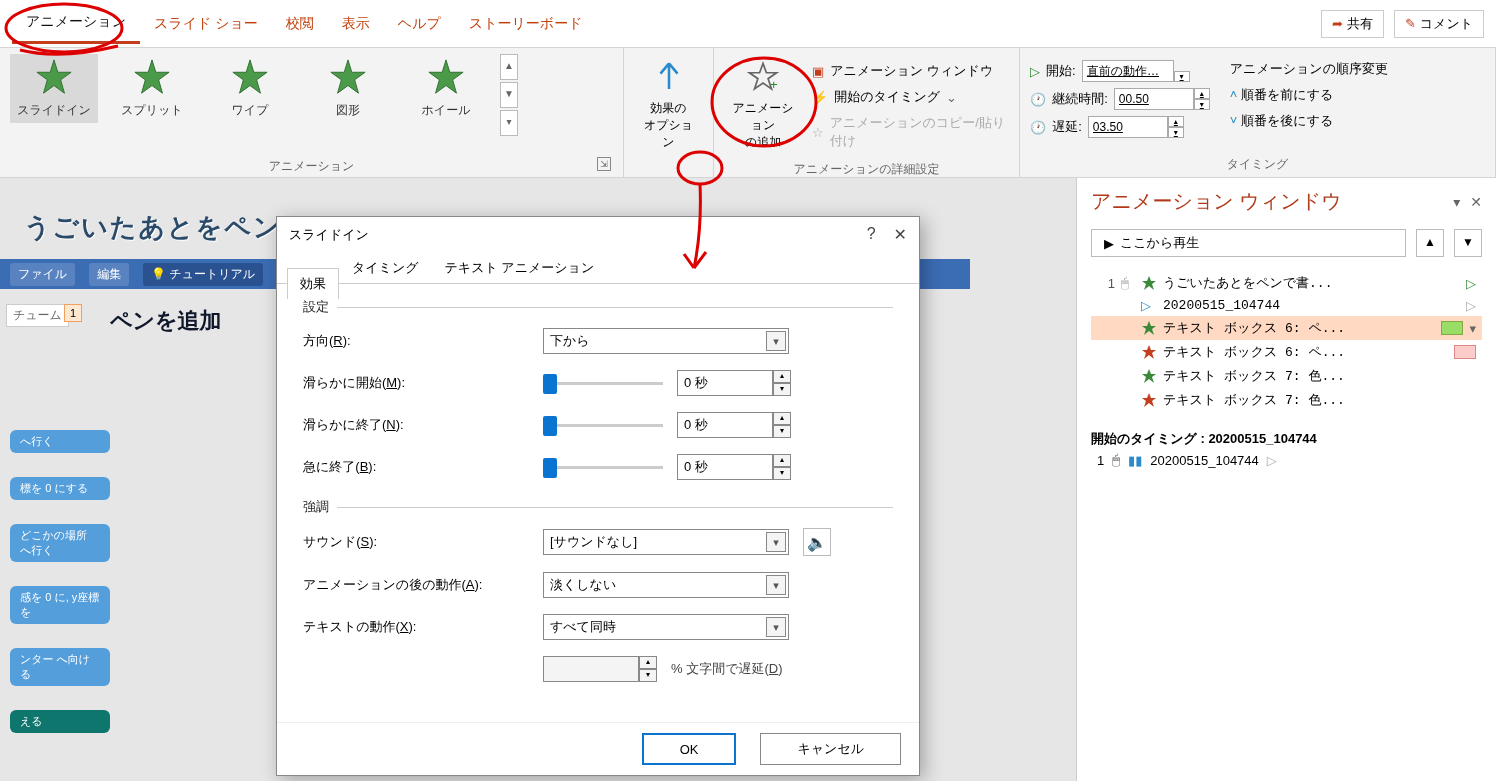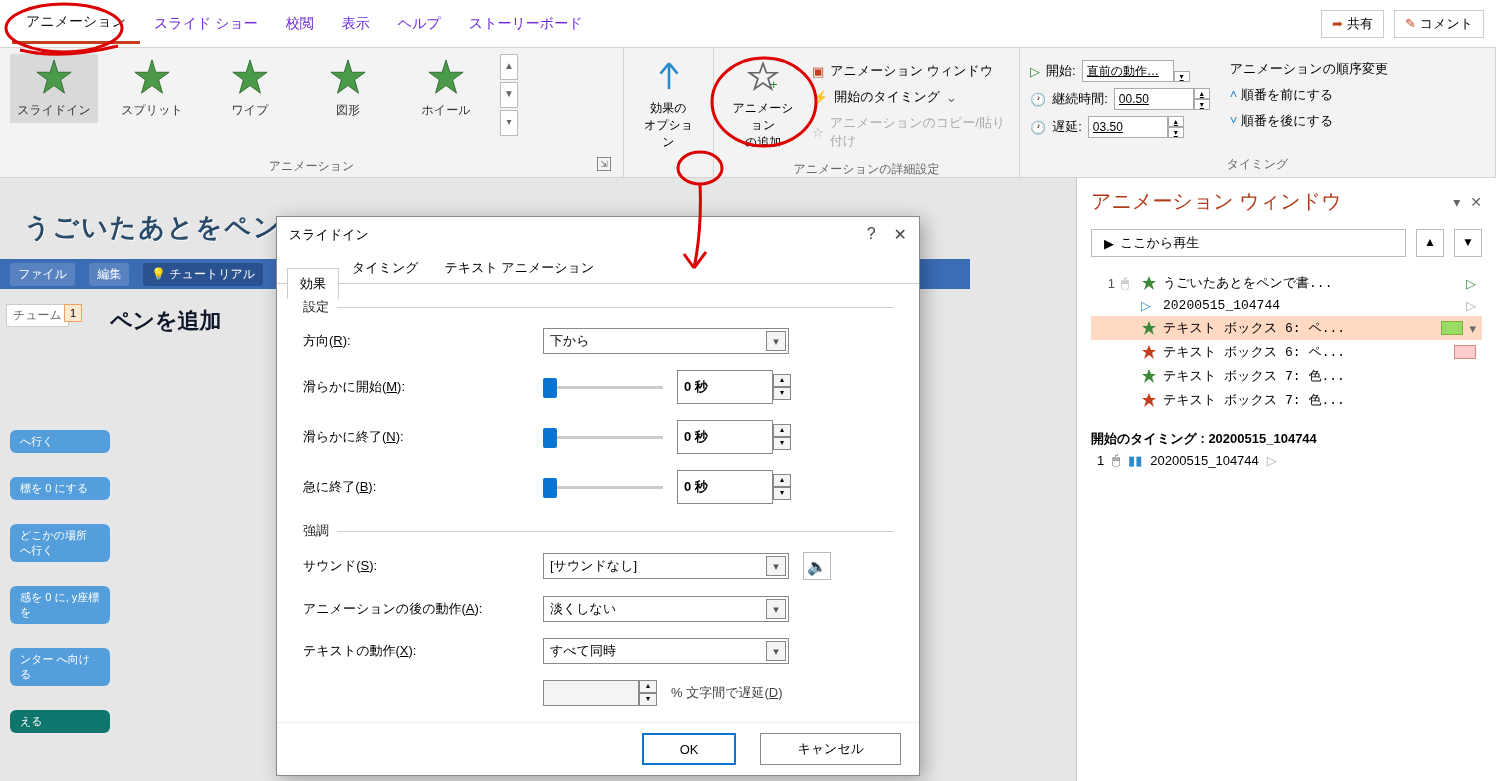--- a/index.html
+++ b/index.html
@@ -1,20 +1,20 @@
 <!DOCTYPE html>
 <html><head>
 <meta charset="utf-8">
 <style>
 * { box-sizing: border-box; margin: 0; padding: 0; font-family: "Yu Gothic UI", "Meiryo", sans-serif; }
 body { background: #f3f3f3; width: 1496px; height: 781px; overflow: hidden; position: relative; }
 
 
 .tabs { display: flex; background: #fff; border-bottom: 1px solid #d4d4d4; height: 48px; align-items: center; padding-left: 12px; }
-.tab { padding: 10px 14px; font-size: 14px; color: #6d28d9; cursor: pointer; }
+.tab { padding: 10px 14px; font-size: 14px; color: #c2410c; cursor: pointer; }
 .tab.active { border-bottom: 3px solid #c43e1c; color: #111; }
 .tabs-right { margin-left: auto; display: flex; gap: 10px; padding-right: 12px; }
 .tbtn { border: 1px solid #ccc; padding: 4px 10px; font-size: 13px; background: #fff; display: flex; align-items: center; gap: 4px; }
 
 
 .ribbon { display: flex; background: #f3f3f3; border-bottom: 1px solid #d4d4d4; height: 130px; }
 .group { border-right: 1px solid #d4d4d4; padding: 6px 10px 4px; display: flex; flex-direction: column; }
 .group-body { display: flex; gap: 10px; flex: 1; align-items: flex-start; }
 .group-label { font-size: 12px; color: #666; text-align: center; padding-top: 4px; }
 .anim-item { display: flex; flex-direction: column; align-items: center; width: 88px; padding: 4px; font-size: 12px; color: #333; cursor: pointer; }
@@ -81,21 +81,21 @@
 .fs-title { font-size:13px; color:#222; display:flex; align-items:center; gap:8px; margin-bottom:12px; }
 .fs-title::after { content:""; flex:1; height:1px; background:#ccc; }
 .frow { display:flex; align-items:center; margin-bottom:16px; }
 .frow label { width:240px; font-size:13px; }
 .frow label u { text-decoration:underline; }
 .combo { border:1px solid #888; height:26px; width:246px; padding:0 6px; font-size:13px; display:flex; align-items:center; justify-content:space-between; background:#fff; }
 .combo .arr { border:1px solid #888; width:20px; height:20px; margin-right:-4px; text-align:center; font-size:11px; line-height:18px; color:#555; background:#f4f4f4; }
 .slider { width:120px; height:10px; position:relative; }
 .slider .track { position:absolute; top:4px; left:0; right:0; height:3px; background:#ccc; }
 .slider .thumb { position:absolute; top:-4px; left:0; width:14px; height:20px; background:#0b74d1; border-radius:2px; }
-.valbox { border:1px solid #888; width:96px; height:26px; display:flex; align-items:center; padding:16px 6px; font-size:13px;font-weight:bold; }
+.valbox { border:1px solid #888; width:96px; height:26px; display:flex; align-items:center; padding:8px 6px; font-size:13px; }
 .vspin { display:flex; flex-direction:column; }
 .vspin div { width:18px; height:13px; border:1px solid #888; font-size:8px; text-align:center; line-height:10px; background:#f4f4f4; }
 .sgap { width:14px; }
 .sound-btn { width:28px; height:28px; border:1px solid #bbb; margin-left:14px; display:flex; align-items:center; justify-content:center; background:#fff; }
 .dlg-footer { display:flex; justify-content:flex-end; gap:24px; padding:10px 18px; border-top:1px solid #eee; }
 .btn { border:1px solid #888; padding:6px 36px; font-size:13px; background:#fff; }
 .btn.primary { border:2px solid #0b74d1; }
 .delay-label { font-size:13px; color:#444; }
 .small-input { border:1px solid #888; width:96px; height:26px; padding:0 6px; font-size:13px; background:#f4f4f4; color:#888; }
 

